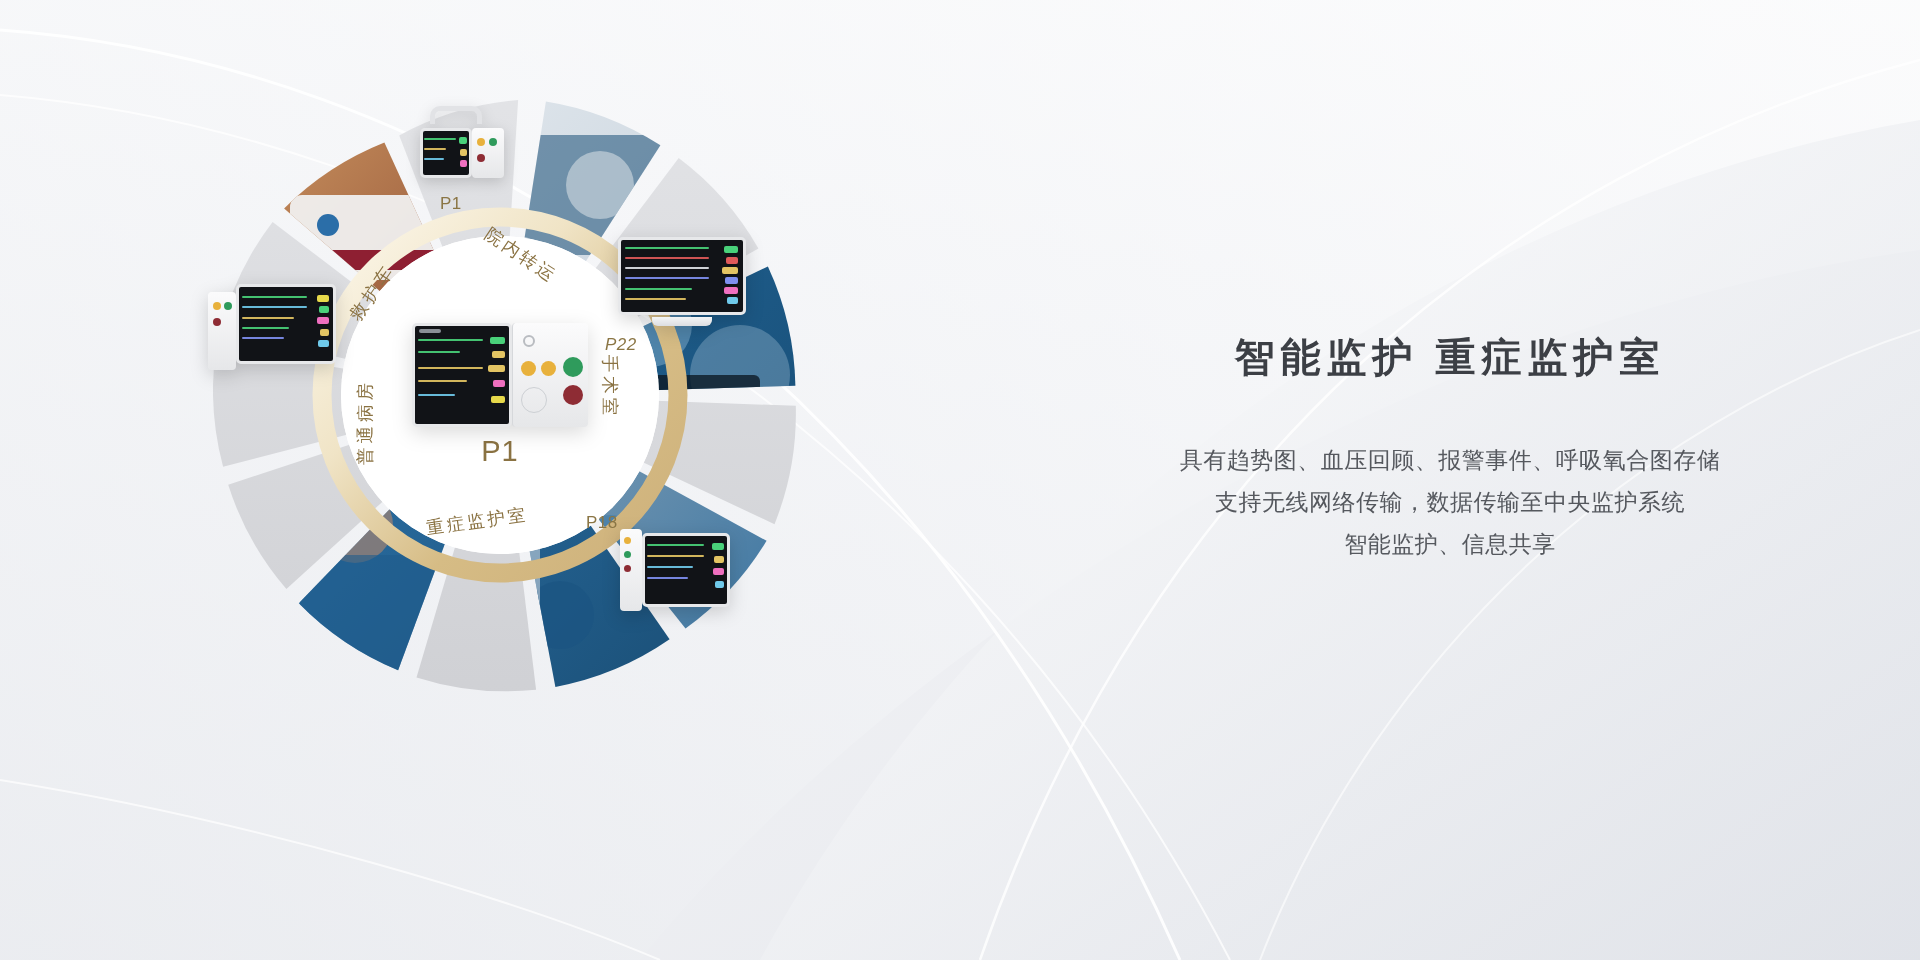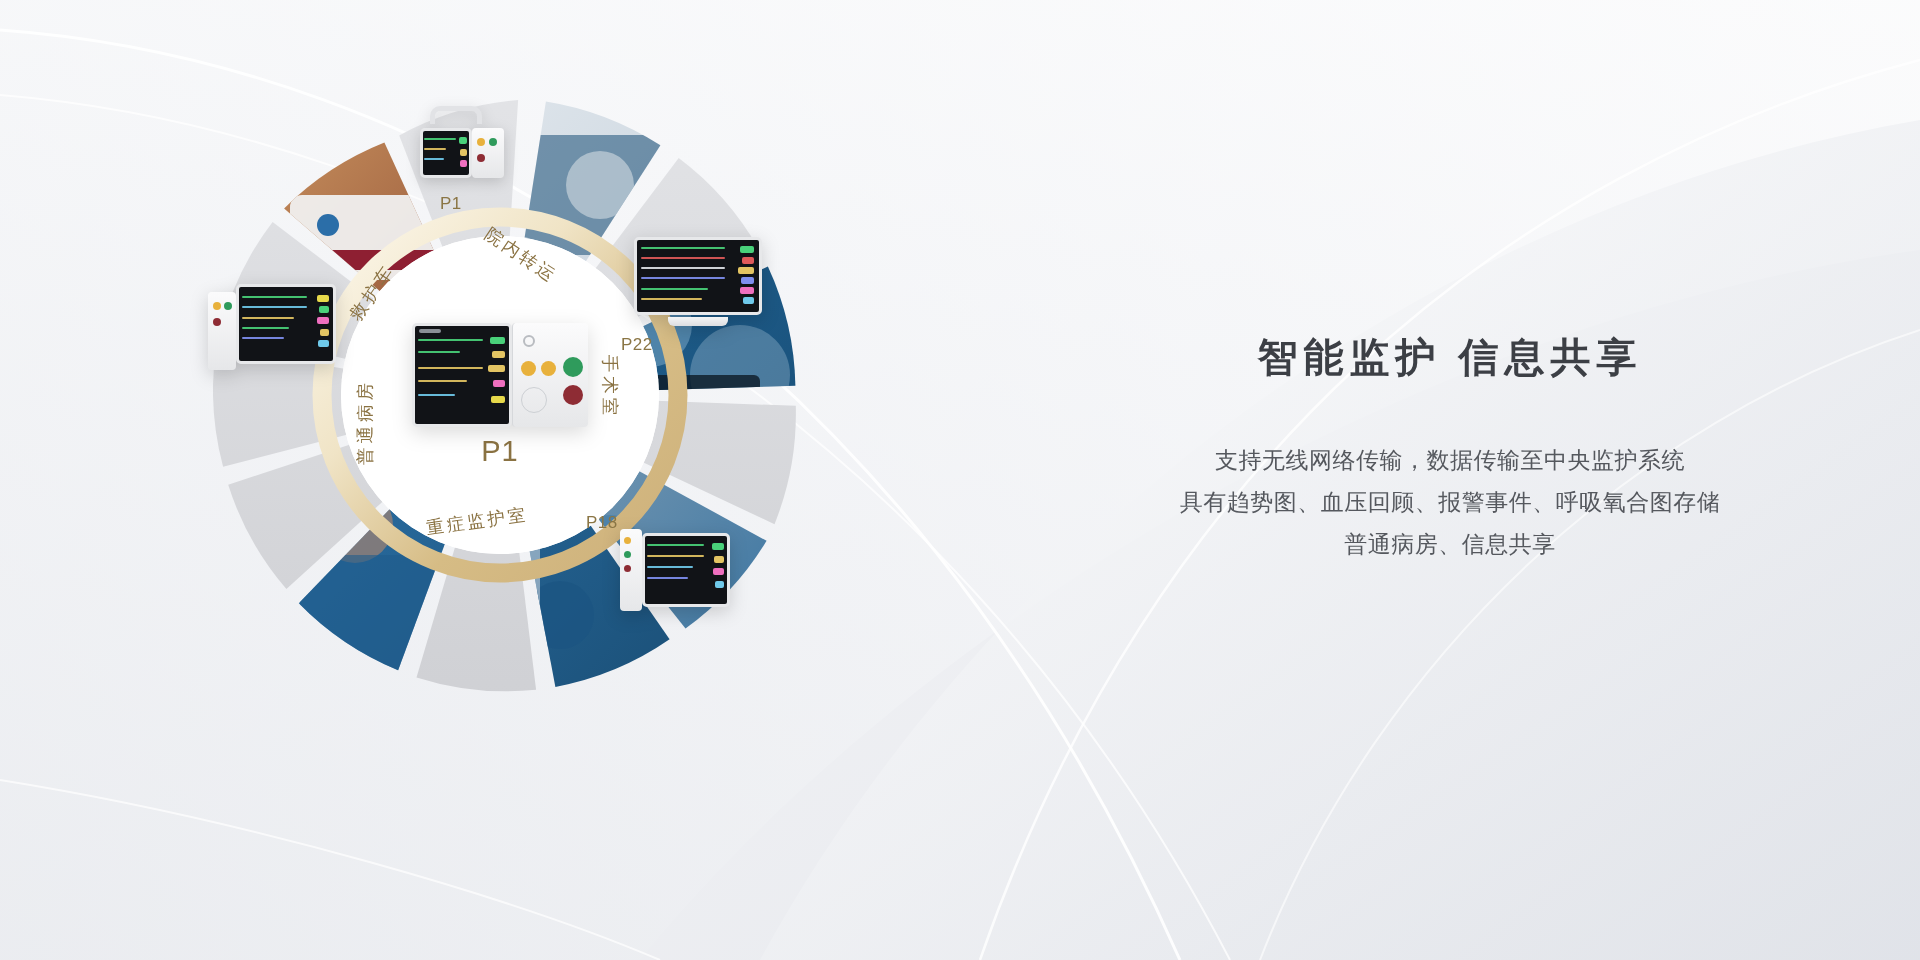--- a/index.html
+++ b/index.html
@@ -336,21 +336,21 @@
         <div style="position:absolute;left:5px;top:10px;width:8px;height:8px;border-radius:50%;background:#e8b13c;"></div>
         <div style="position:absolute;left:17px;top:10px;width:8px;height:8px;border-radius:50%;background:#2f9b5c;"></div>
         <div style="position:absolute;left:5px;top:26px;width:8px;height:8px;border-radius:50%;background:#8e2c34;"></div>
       </div>
       <div style="position:absolute;left:10px;top:-8px;width:52px;height:18px;
                   border:5px solid #e2e3e6;border-bottom:none;border-radius:10px 10px 0 0;"></div>
     </div>
     <span class="petal-label" style="left:42px; top:84px; font-size:17px;">P1</span>
   </div>
 
-  <div style="position:absolute;left:440px;top:160px;width:160px;height:130px;">
+  <div style="position:absolute;left:424px;top:160px;width:160px;height:130px;font-style:italic;">
     <div class="mon" style="position:absolute;left:14px;top:2px;width:128px;height:86px;
                 filter:drop-shadow(0 5px 9px rgba(0,0,0,.16));">
       <div class="mon-screen" style="width:128px;height:78px;">
         <div class="wave" style="top:10%;background:#49d17a;"></div>
         <div class="wave" style="top:24%;background:#e05a5a;"></div>
         <div class="wave" style="top:38%;background:#dfe3e8;"></div>
         <div class="wave" style="top:52%;background:#7f8ff0;"></div>
         <div class="wave" style="top:66%;background:#49d17a;width:55%;"></div>
         <div class="wave" style="top:80%;background:#e3c463;width:50%;"></div>
         <div class="vital" style="top:9%;width:12%;background:#49d17a;"></div>
@@ -409,17 +409,17 @@
         <div class="vital" style="top:57%;width:10%;background:#e3c463;"></div>
         <div class="vital" style="top:71%;width:12%;background:#6fc9ea;"></div>
       </div>
     </div>
     <span class="petal-label" style="left:98px; top:104px;"></span>
   </div>
 
 </div>
 
 <div class="copy">
-  <h1>智能监护 信息共享</h1>
+  <h1>智能监护 重症监护室</h1>
+  <p>具有趋势图、血压回顾、报警事件、呼吸氧合图存储</p>
   <p>支持无线网络传输，数据传输至中央监护系统</p>
-  <p>具有趋势图、血压回顾、报警事件、呼吸氧合图存储</p>
-  <p>普通病房、信息共享</p>
+  <p>智能监护、信息共享</p>
 </div>
 
 </body></html>

